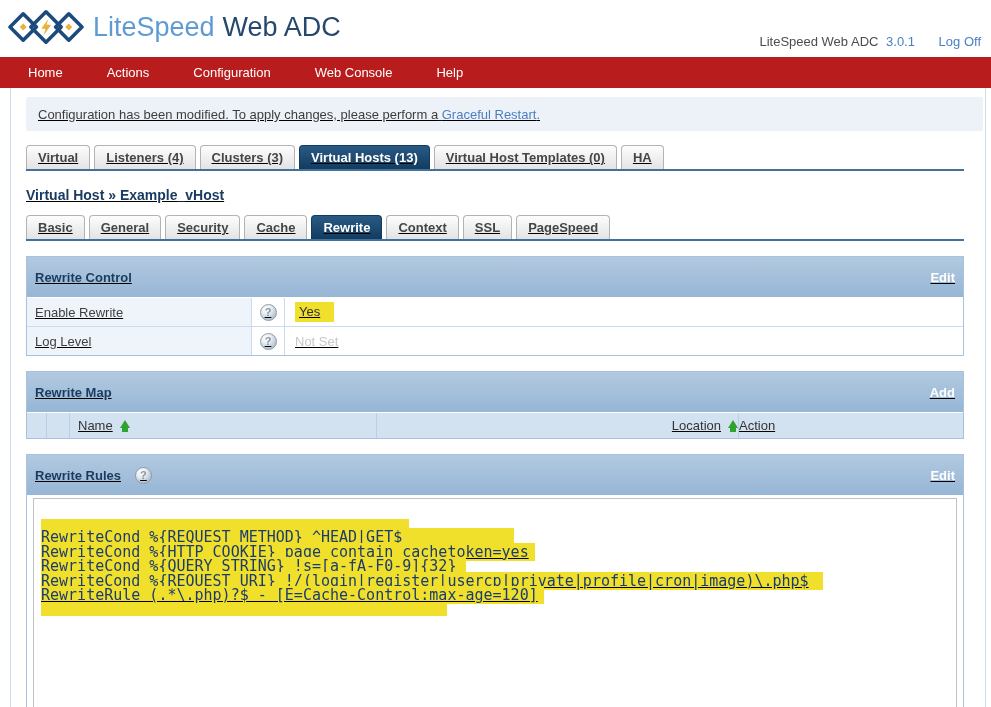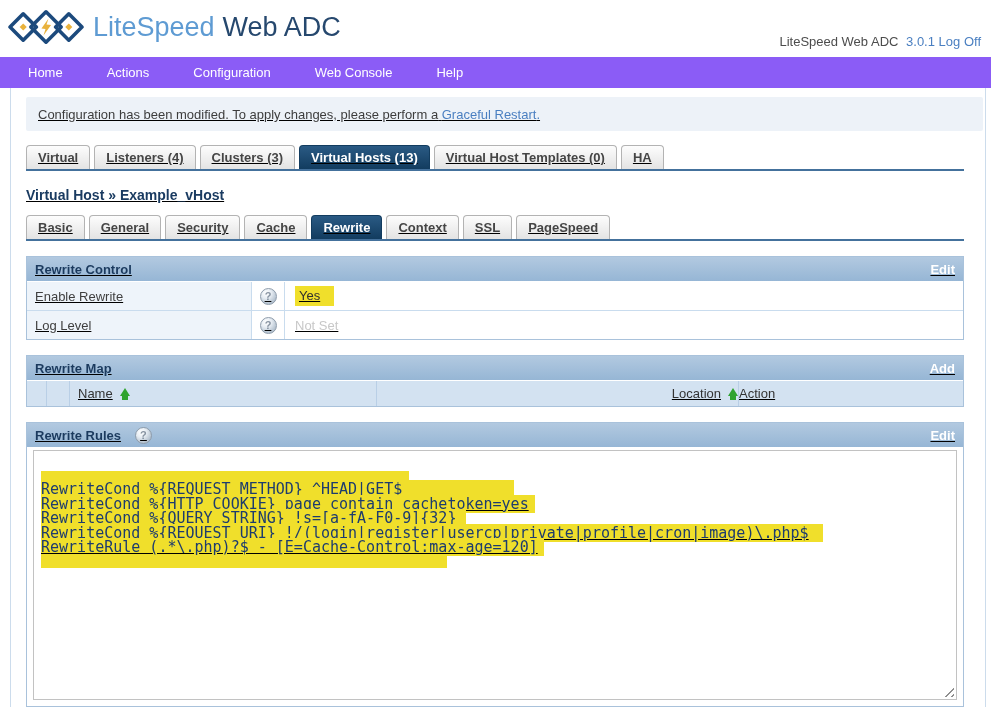--- a/index.html
+++ b/index.html
@@ -7,24 +7,24 @@
     font-family:"Liberation Sans", sans-serif; }
 
   
   .topbar { height:57px; position:relative; background:#fff; }
   .logo { position:absolute; left:8px; top:6px; display:flex; align-items:center; }
   .logo svg { width:76px; height:42px; }
   .logo-ls { font-size:27px; color:#5e9bd3; margin-left:9px; font-weight:400; }
   .logo-adc { font-size:27px; color:#26486e; margin-left:8px; font-weight:400; }
   .top-right { position:absolute; right:10px; bottom:8px; font-size:13px; color:#4c4c4c; }
   .top-right .ver { color:#4a7fc1; margin-left:4px; text-decoration:none; cursor:pointer; }
-  .top-right .logoff { color:#4a7fc1; text-decoration:none; cursor:pointer; }
-
-  
-  .nav { height:31px; background:#8b5cf6; display:flex; align-items:center;
+  .top-right .logoff { color:#4a7fc1; margin-left:20px; text-decoration:none; cursor:pointer; }
+
+  
+  .nav { height:31px; background:#b91c1c; display:flex; align-items:center;
          padding-left:28px; gap:44px; }
   .nav .nav-item { color:#fff; font-size:13px; cursor:pointer; white-space:nowrap; }
 
   
   .frame { margin:0 5px 0 10px; height:619px;
            border-left:1px solid #ccdcec; border-right:1px solid #ccdcec;
            padding:9px 0 0 15px;text-decoration:underline; }
 
   .banner { width:957px; background:#edf2f8; border-radius:2px;
             padding:10px 12px 9px; font-size:13px; color:#3d3d3d; }
@@ -36,21 +36,21 @@
          border-bottom:none; border-radius:4px 4px 0 0; padding:4px 11px 4px;
          font-size:13px; font-weight:bold; color:#454545; cursor:pointer; white-space:nowrap; }
   .tab.active { background:linear-gradient(#2a5a84,#123c5f); color:#fff; border-color:#123c5f; }
   .tabline { height:2px; background:#44719c; width:938px; }
 
   .breadcrumb { margin-top:16px; font-size:14px; font-weight:bold; color:#1a3b61; }
   .subtabs { margin-top:12px; }
 
   
   .section { width:938px; border:1px solid #a9c2db; margin-top:15px; background:#fff; }
-  .sec-head { height:24px; background:linear-gradient(#b2c9e0,#96b6d5);
+  .sec-head { height:40px; background:linear-gradient(#b2c9e0,#96b6d5);
               display:flex; align-items:center; padding:0 8px; }
   .sec-title { font-size:13px; font-weight:bold; color:#1b3a5e; }
   .sec-action { margin-left:auto; color:#fff; font-weight:bold; font-size:13px; cursor:pointer; }
 
   .ctl-row { display:flex; align-items:stretch; height:29px; border-top:1px solid #fff; font-size:13px; }
   .ctl-row + .ctl-row { border-top:1px solid #c9dcee; }
   .ctl-label { width:225px; background:#eef4fa; display:flex; align-items:center;
                padding-left:8px; color:#3f3f3f; border-right:1px solid #c9dcee; }
   .ctl-icon { width:33px; display:flex; align-items:center; justify-content:center;
               border-right:1px solid #c9dcee; }

